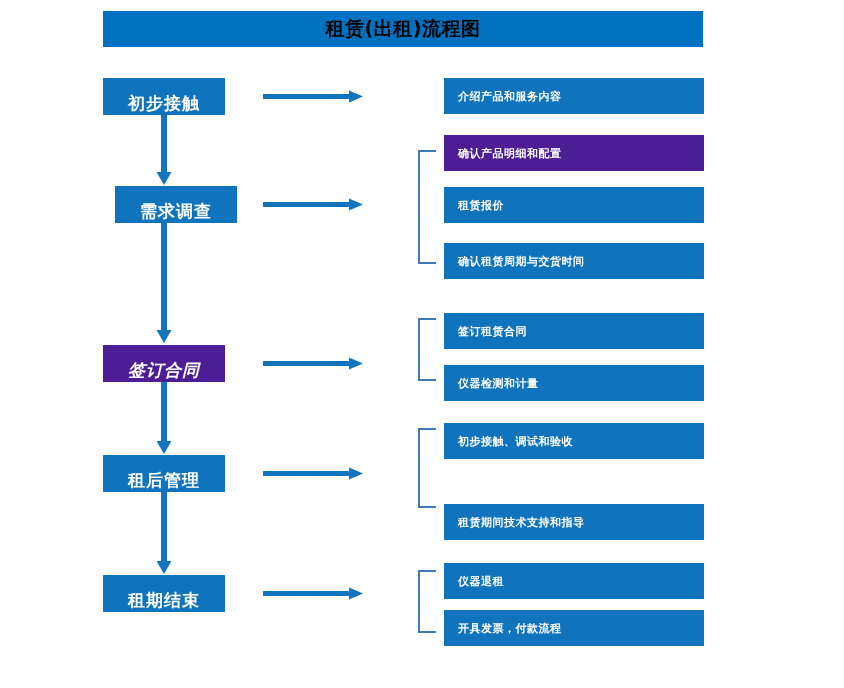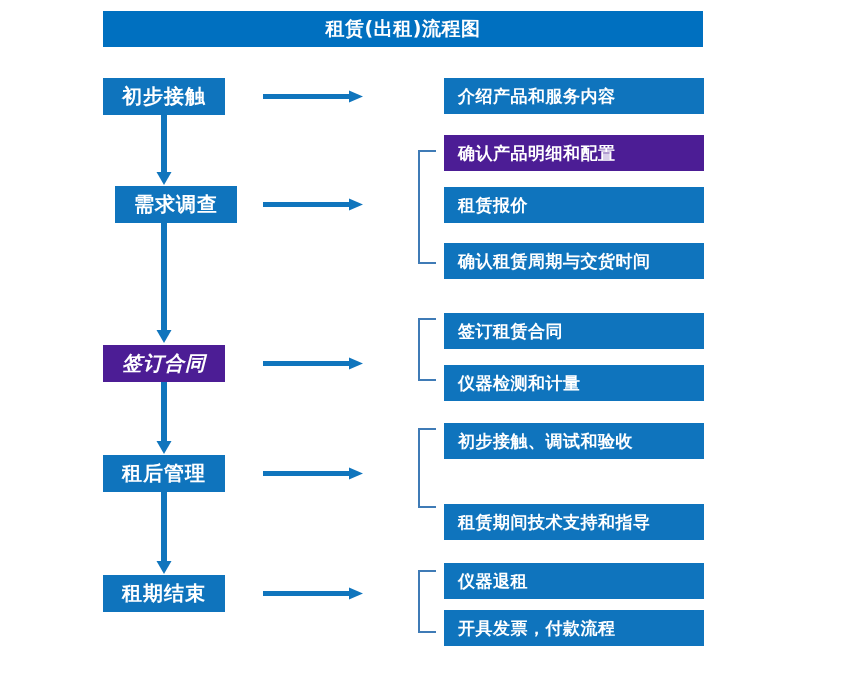--- a/index.html
+++ b/index.html
@@ -18,51 +18,51 @@
     background: #ffffff;
     overflow: hidden;
   }
   .title-bar {
     position: absolute;
     left: 103px;
     top: 11px;
     width: 600px;
     height: 36px;
     background: #0070c0;
-    color: #ffffff;
+    color: #000000;
     display: flex;
     align-items: center;
     justify-content: center;
     font-size: 19px;
     font-weight: bold;
     letter-spacing: 0.5px;
   }
   .stage-box {
     position: absolute;
     width: 122px;
     height: 37px;
     background: #0f74bd;
     color: #ffffff;
     display: flex;
-    align-items: center;
+    align-items: flex-end;
     justify-content: center;
-    font-size: 20px;
+    font-size: 17px;
     font-weight: bold;
     letter-spacing: 1px;
   }
   .detail-box {
     position: absolute;
     left: 444px;
     width: 260px;
     height: 36px;
     background: #0c74bd;
     color: #ffffff;
     display: flex;
     align-items: center;
-    font-size: 17px;
+    font-size: 11px;
     font-weight: bold;
     padding-left: 14px;
     box-sizing: border-box;
     letter-spacing: 0.5px;
   }
   .h-arrow {
     position: absolute;
     height: 14px;
     width: 100px;
   }

